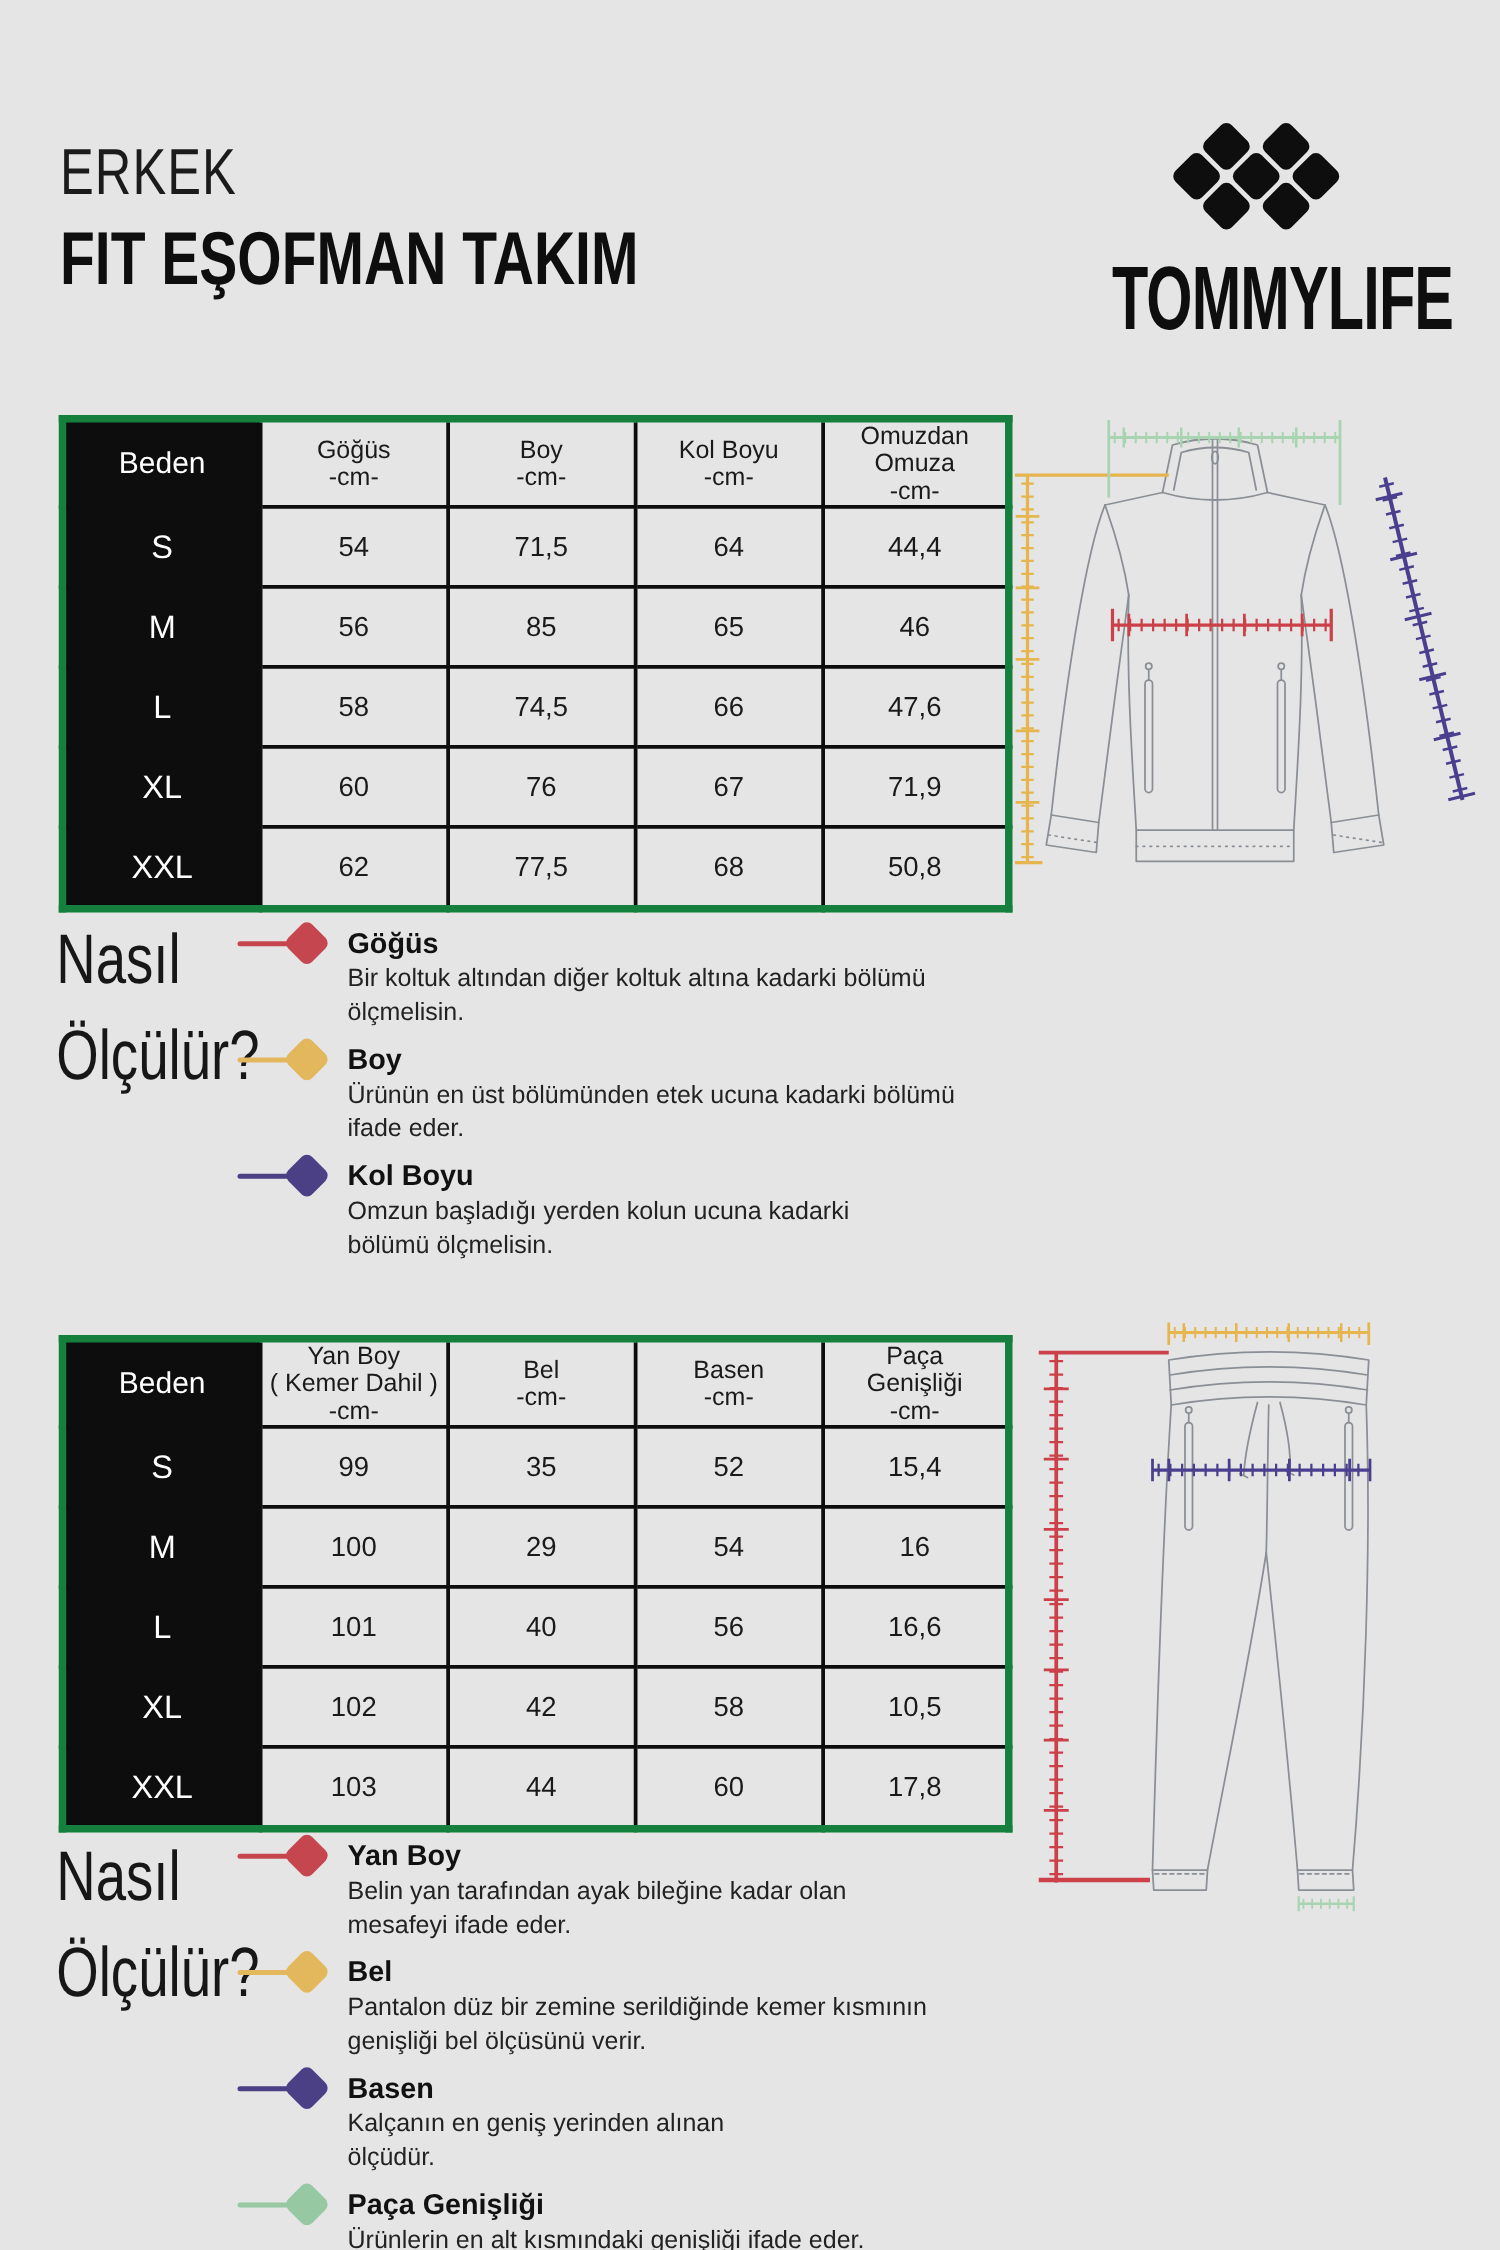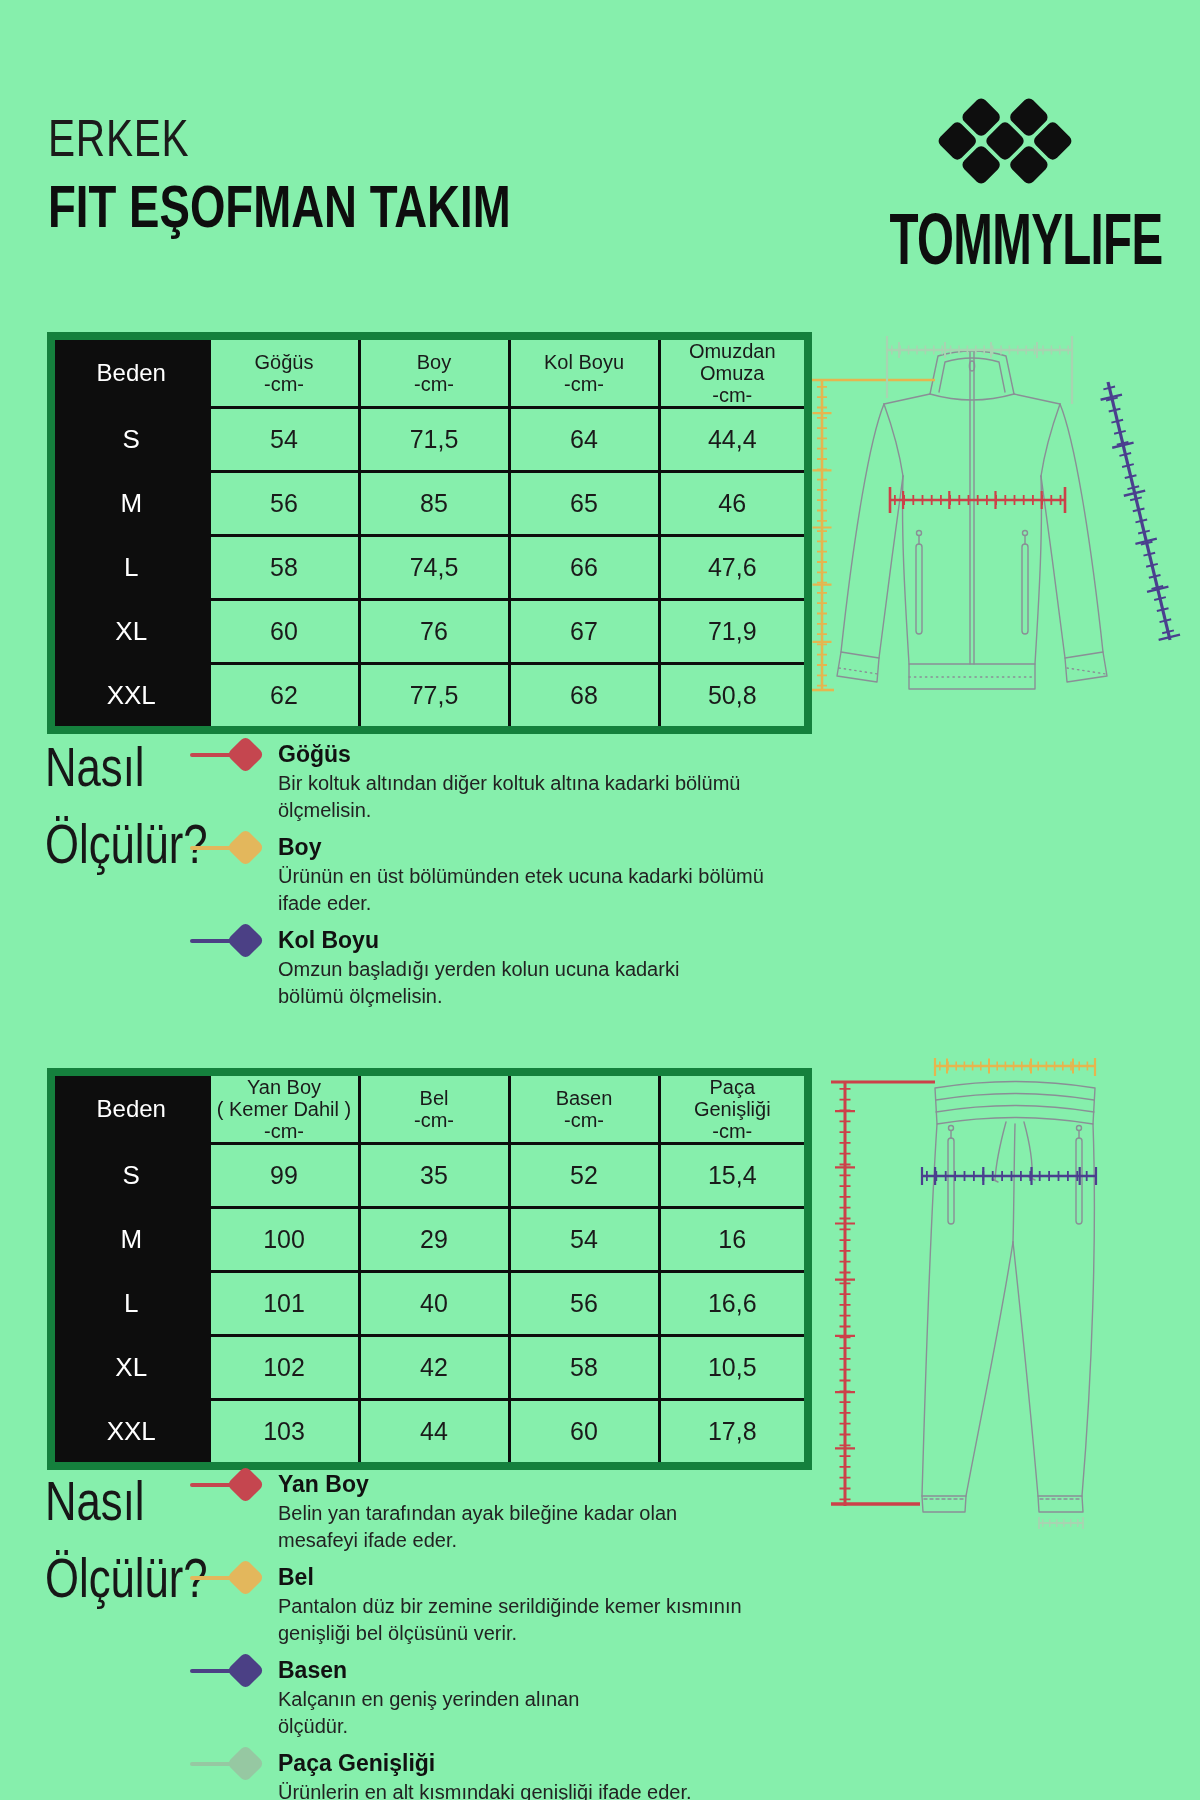--- a/index.html
+++ b/index.html
@@ -1,33 +1,33 @@
 <!DOCTYPE html>
 <html><head>
 <meta charset="utf-8">
 <style>
   html,body{margin:0;padding:0;background:#fff;}
-  .page{position:relative;width:1200px;height:1800px;background:#86efac;
+  .page{position:relative;width:1200px;height:1800px;background:#e5e5e5;
         font-family:"Liberation Sans",sans-serif;color:#141414;overflow:hidden;}
 
   
   .kicker{position:absolute;left:48px;top:108px;font-size:52px;font-weight:400;
           letter-spacing:1px;transform:scaleX(0.78);transform-origin:left top;color:#1b1b1b;}
   .main-title{position:absolute;left:48px;top:172px;font-size:60px;font-weight:700;
           letter-spacing:0;transform:scaleX(0.76);transform-origin:left top;color:#0e0e0e;}
   .brand-logo{position:absolute;left:930px;top:86px;width:150px;height:110px;}
   .brand-name{position:absolute;left:830px;top:198px;width:350px;text-align:center;
           font-size:72px;font-weight:700;letter-spacing:-1px;transform:scaleX(0.66);
           transform-origin:center top;color:#0e0e0e;white-space:nowrap;}
 
   
   .size-table{position:absolute;left:47px;width:757px;border-collapse:collapse;
-          table-layout:fixed;border:8px solid #15803d;}
+          table-layout:fixed;border:6px solid #15803d;}
   .size-table td{border:3px solid #0d0d0d;text-align:center;vertical-align:middle;
-          padding:0;height:61px;font-size:25px;color:#1a1a1a;white-space:pre-line;}
+          padding:0;height:61px;font-size:22px;color:#1a1a1a;white-space:pre-line;}
   .size-table tr.head td{height:64px;font-size:20px;line-height:22px;}
   .size-table td.size-col{background:#0d0d0d;color:#ffffff;border-color:#0d0d0d;font-size:26px;}
   .size-table tr.head td.size-col{font-size:24px;}
   #table-top{top:332px;}
   #table-bottom{top:1068px;}
 
   
   .diagram{position:absolute;pointer-events:none;}
   #jacket-diagram{left:778px;top:272px;width:420px;height:430px;}
   #pants-diagram{left:798px;top:1036px;width:400px;height:510px;}

